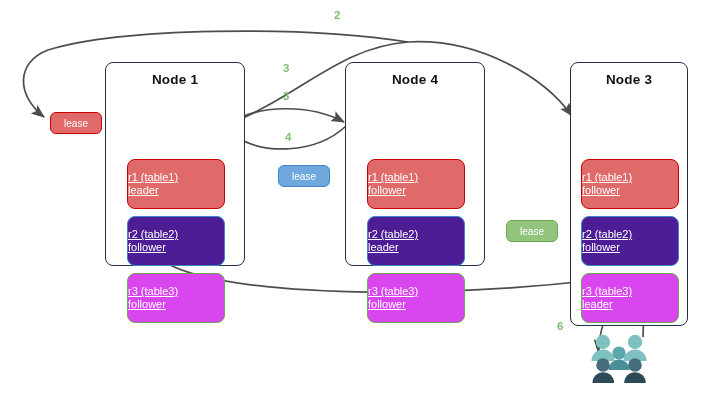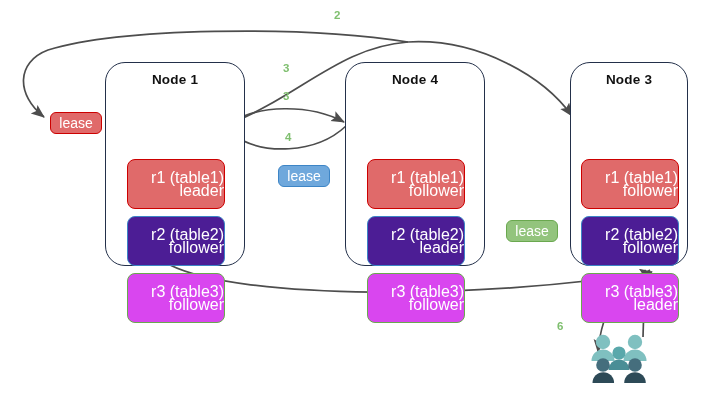--- a/index.html
+++ b/index.html
@@ -3,21 +3,21 @@
 <meta charset="utf-8">
 <style>
   html,body{margin:0;padding:0;background:#ffffff;}
   body{width:704px;height:405px;font-family:"Liberation Sans",sans-serif;}
   #stage{position:relative;width:704px;height:405px;overflow:hidden;background:#fff;}
   #edges{position:absolute;left:0;top:0;width:704px;height:405px;}
 
   .node-box{
     position:absolute;
     border:1.6px solid #23304a;
-    border-radius:20px;
+    border-radius:8px;
     background:#ffffff;
     box-sizing:border-box;
   }
   .node-title{
     position:absolute;
     left:0;right:0;
     top:9px;
     text-align:center;
     font-size:13.5px;
     font-weight:bold;
@@ -26,38 +26,39 @@
   }
   .replica{
     position:absolute;
     left:21px;
     width:98px;
     height:50px;
     border-radius:8px;
     box-sizing:border-box;
     display:flex;
     flex-direction:column;
-    align-items:flex-end;
+    align-items:flex-start;
     justify-content:center;
     color:#ffffff;
-    font-size:16px;
+    font-size:11px;
     line-height:13px;
     text-align:center;
+    text-decoration:underline;
   }
   .replica span{display:block;}
   .rep-red{background:#e06a6a;border:1.4px solid #cc0000;}
   .rep-blue{background:#4c1d95;border:1.4px solid #3d85c6;}
   .rep-green{background:#d946ef;border:1.4px solid #6aa84f;}
 
   .lease{
     position:absolute;
     border-radius:6px;
     box-sizing:border-box;
     color:#ffffff;
-    font-size:14px;
+    font-size:10px;
     display:flex;align-items:center;justify-content:center;
     padding:0 4px;
   }
   .lease-red{background:#e06a6a;border:1.4px solid #cc0000;}
   .lease-blue{background:#6fa8dc;border:1.4px solid #3d85c6;}
   .lease-green{background:#93c47d;border:1.4px solid #6aa84f;}
 
   .edge-label{
     position:absolute;
     color:#7fbf6f;
@@ -129,21 +130,21 @@
     <div class="replica rep-blue" style="top:153px;">
       <span>r2 (table2)</span>
       <span>leader</span>
     </div>
     <div class="replica rep-green" style="top:210px;">
       <span>r3 (table3)</span>
       <span>follower</span>
     </div>
   </div>
 
-  <div class="node-box" style="left:570px;top:62px;width:118px;height:204px;">
+  <div class="node-box" style="left:570px;top:62px;width:118px;height:264px;">
     <div class="node-title">Node 3</div>
     <div class="replica rep-red" style="left:10px;top:96px;">
       <span>r1 (table1)</span>
       <span>follower</span>
     </div>
     <div class="replica rep-blue" style="left:10px;top:153px;">
       <span>r2 (table2)</span>
       <span>follower</span>
     </div>
     <div class="replica rep-green" style="left:10px;top:210px;">

